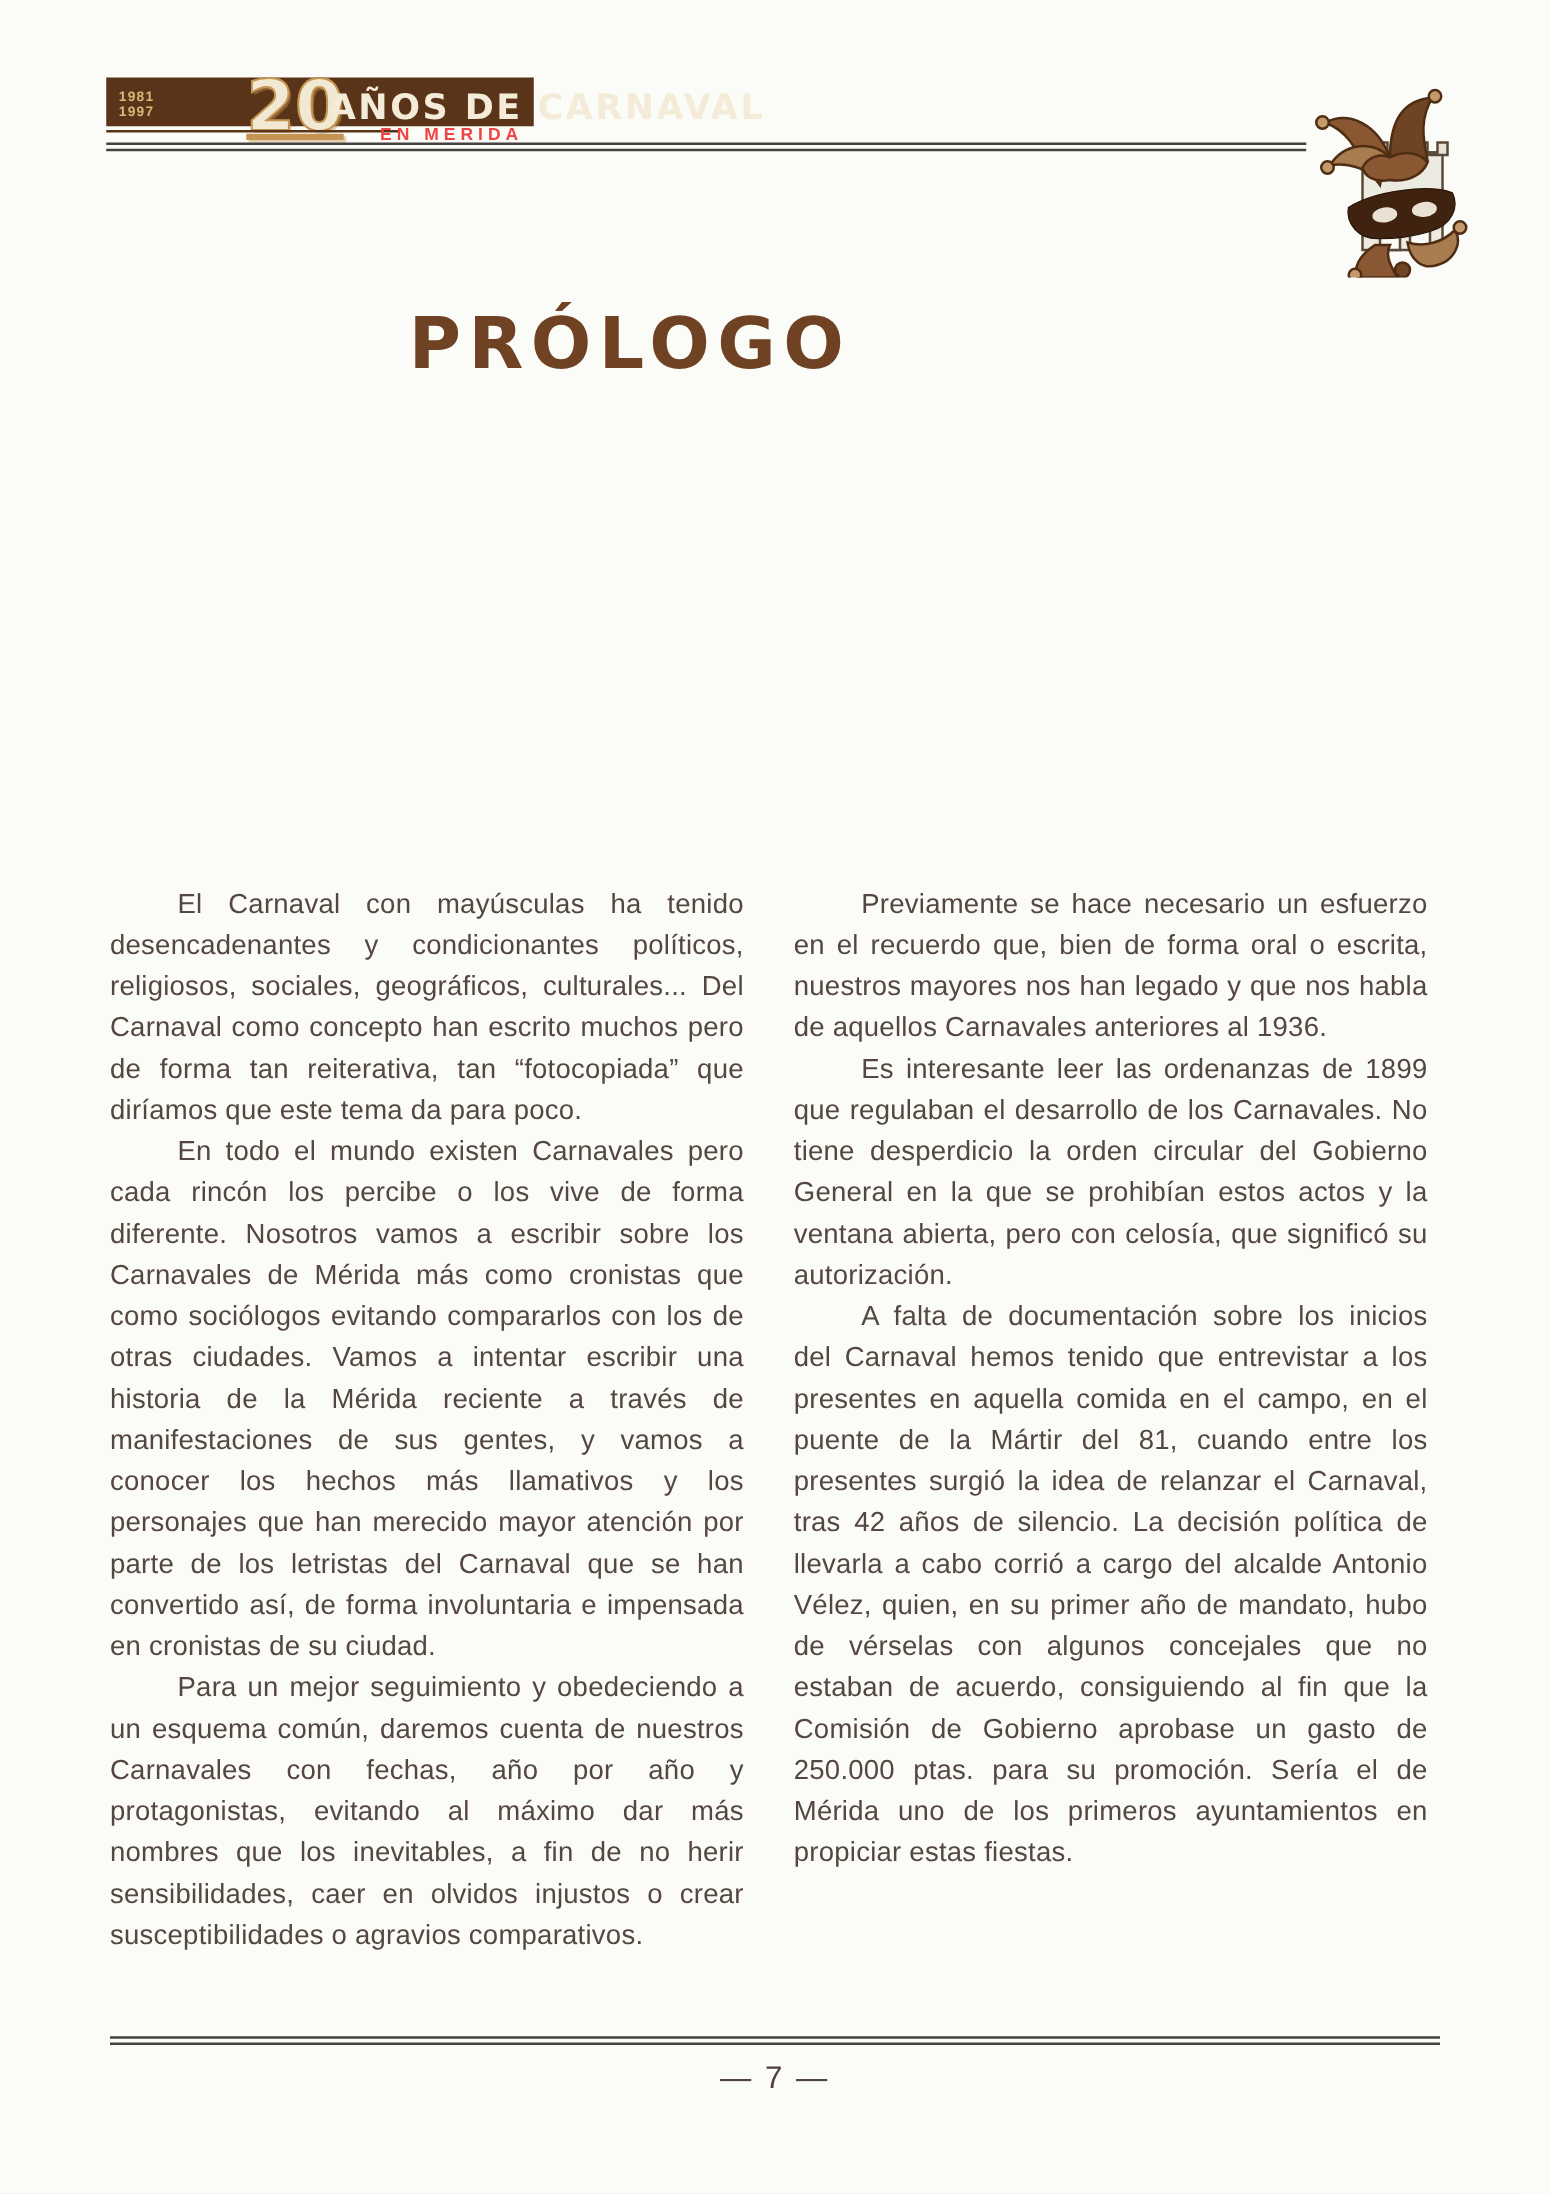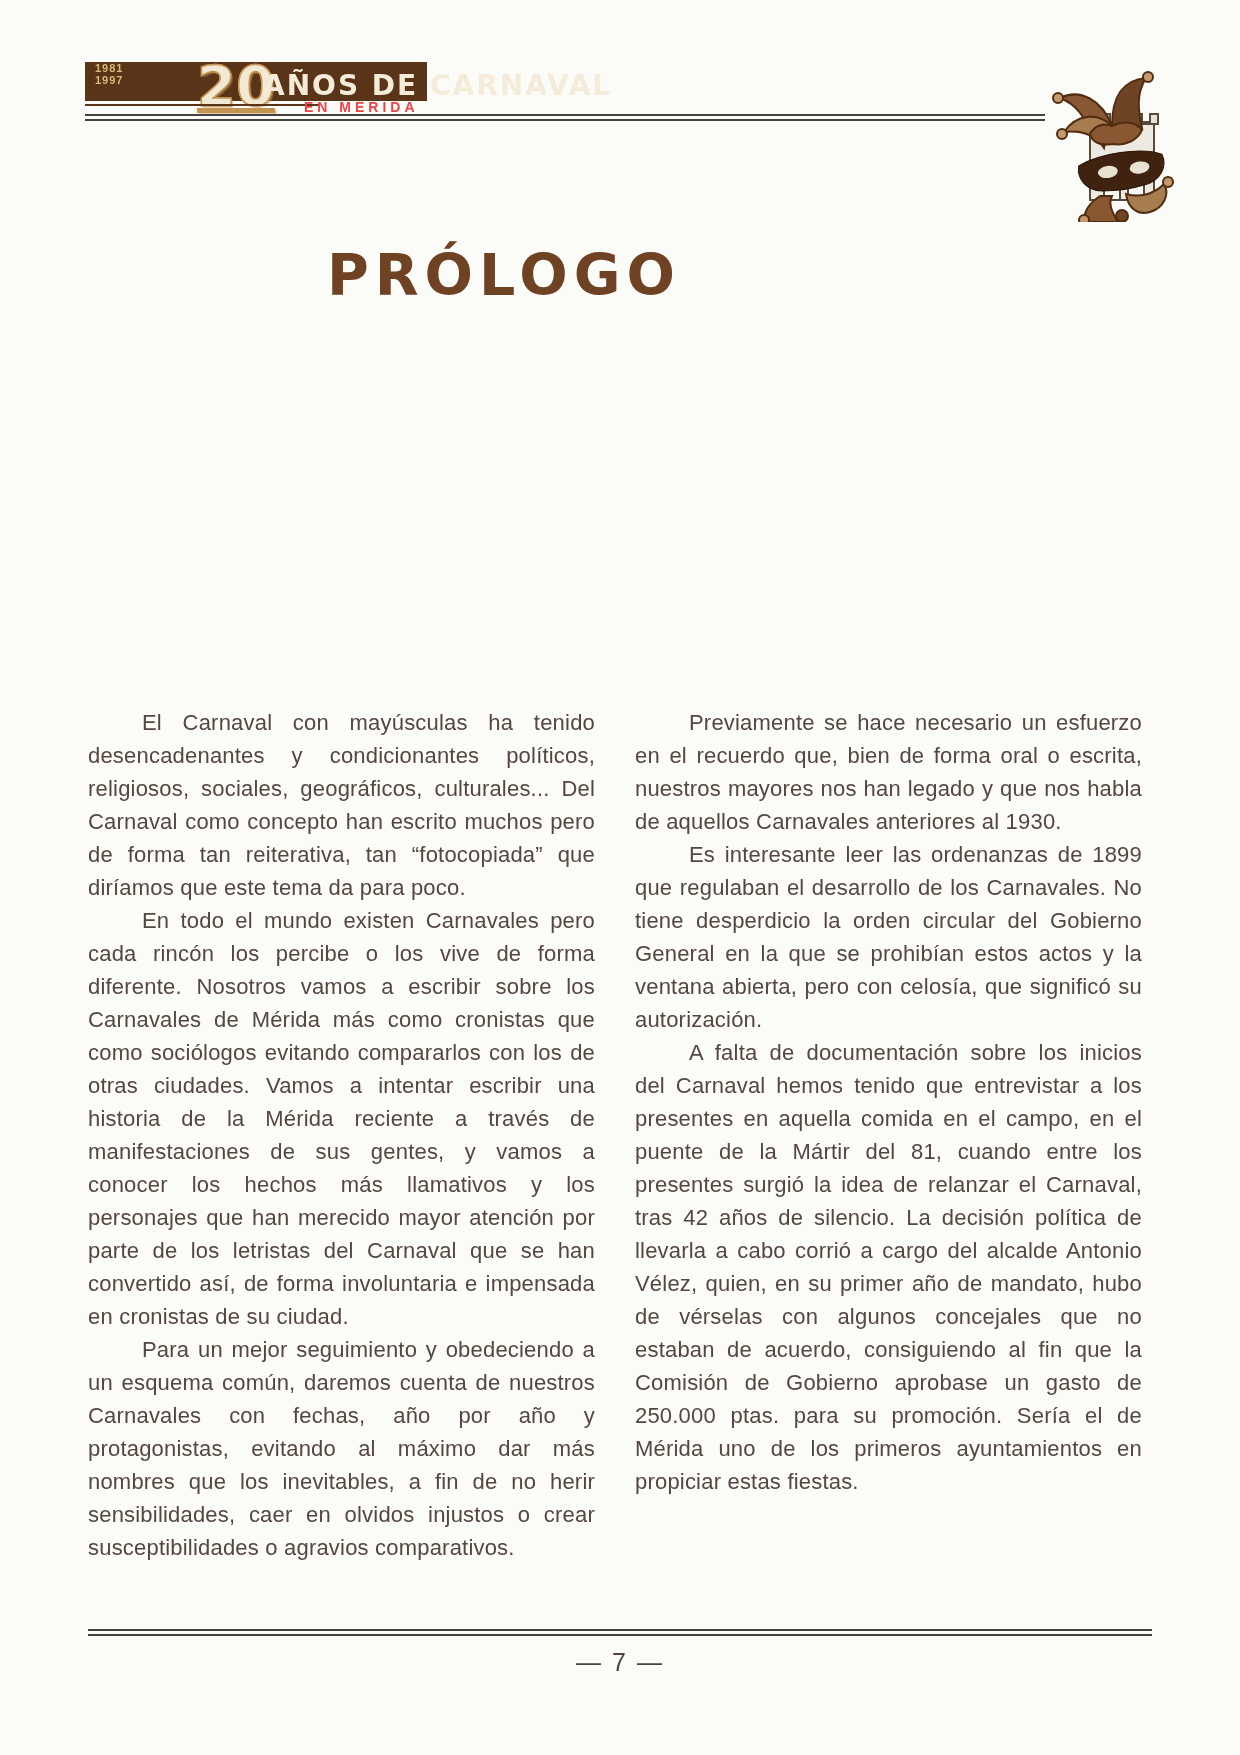--- a/index.html
+++ b/index.html
@@ -20,21 +20,21 @@
   .banner-box {
     position: absolute;
     left: 85px; top: 62px;
     width: 342px; height: 39px;
     background: #5a3418;
     display: flex;
     align-items: center;
   }
   .banner-years {
     position: absolute;
-    left: 10px; top: 0;
+    left: 10px; top: 10px;
     color: #d9b87a;
     font-weight: bold;
     font-size: 11px;
     line-height: 12px;
     letter-spacing: 1px;
     text-align: center;
   }
   .banner-20 {
     position: absolute;
     left: 112px; top: -4px;
@@ -187,21 +187,21 @@
 
   <div class="page-title">PRÓLOGO</div>
 
   <div class="columns">
     <div class="col">
       <p>El Carnaval con mayúsculas ha tenido desencadenantes y condicionantes políticos, religiosos, sociales, geográficos, culturales... Del Carnaval como concepto han escrito muchos pero de forma tan reiterativa, tan “fotocopiada” que diríamos que este tema da para poco.</p>
       <p>En todo el mundo existen Carnavales pero cada rincón los percibe o los vive de forma diferente. Nosotros vamos a escribir sobre los Carnavales de Mérida más como cronistas que como sociólogos evitando compararlos con los de otras ciudades. Vamos a intentar escribir una historia de la Mérida reciente a través de manifestaciones de sus gentes, y vamos a conocer los hechos más llamativos y los personajes que han merecido mayor atención por parte de los letristas del Carnaval que se han convertido así, de forma involuntaria e impensada en cronistas de su ciudad.</p>
       <p>Para un mejor seguimiento y obedeciendo a un esquema común, daremos cuenta de nuestros Carnavales con fechas, año por año y protagonistas, evitando al máximo dar más nombres que los inevitables, a fin de no herir sensibilidades, caer en olvidos injustos o crear susceptibilidades o agravios comparativos.</p>
     </div>
     <div class="col">
-      <p>Previamente se hace necesario un esfuerzo en el recuerdo que, bien de forma oral o escrita, nuestros mayores nos han legado y que nos habla de aquellos Carnavales anteriores al 1930.</p>
+      <p>Previamente se hace necesario un esfuerzo en el recuerdo que, bien de forma oral o escrita, nuestros mayores nos han legado y que nos habla de aquellos Carnavales anteriores al 1936.</p>
       <p>Es interesante leer las ordenanzas de 1899 que regulaban el desarrollo de los Carnavales. No tiene desperdicio la orden circular del Gobierno General en la que se prohibían estos actos y la ventana abierta, pero con celosía, que significó su autorización.</p>
       <p>A falta de documentación sobre los inicios del Carnaval hemos tenido que entrevistar a los presentes en aquella comida en el campo, en el puente de la Mártir del 81, cuando entre los presentes surgió la idea de relanzar el Carnaval, tras 42 años de silencio. La decisión política de llevarla a cabo corrió a cargo del alcalde Antonio Vélez, quien, en su primer año de mandato, hubo de vérselas con algunos concejales que no estaban de acuerdo, consiguiendo al fin que la Comisión de Gobierno aprobase un gasto de 250.000 ptas. para su promoción. Sería el de Mérida uno de los primeros ayuntamientos en propiciar estas fiestas.</p>
     </div>
   </div>
 
   <div class="double-rule rule-footer"></div>
   <div class="page-number">— 7 —</div>
 
 </div>
 

